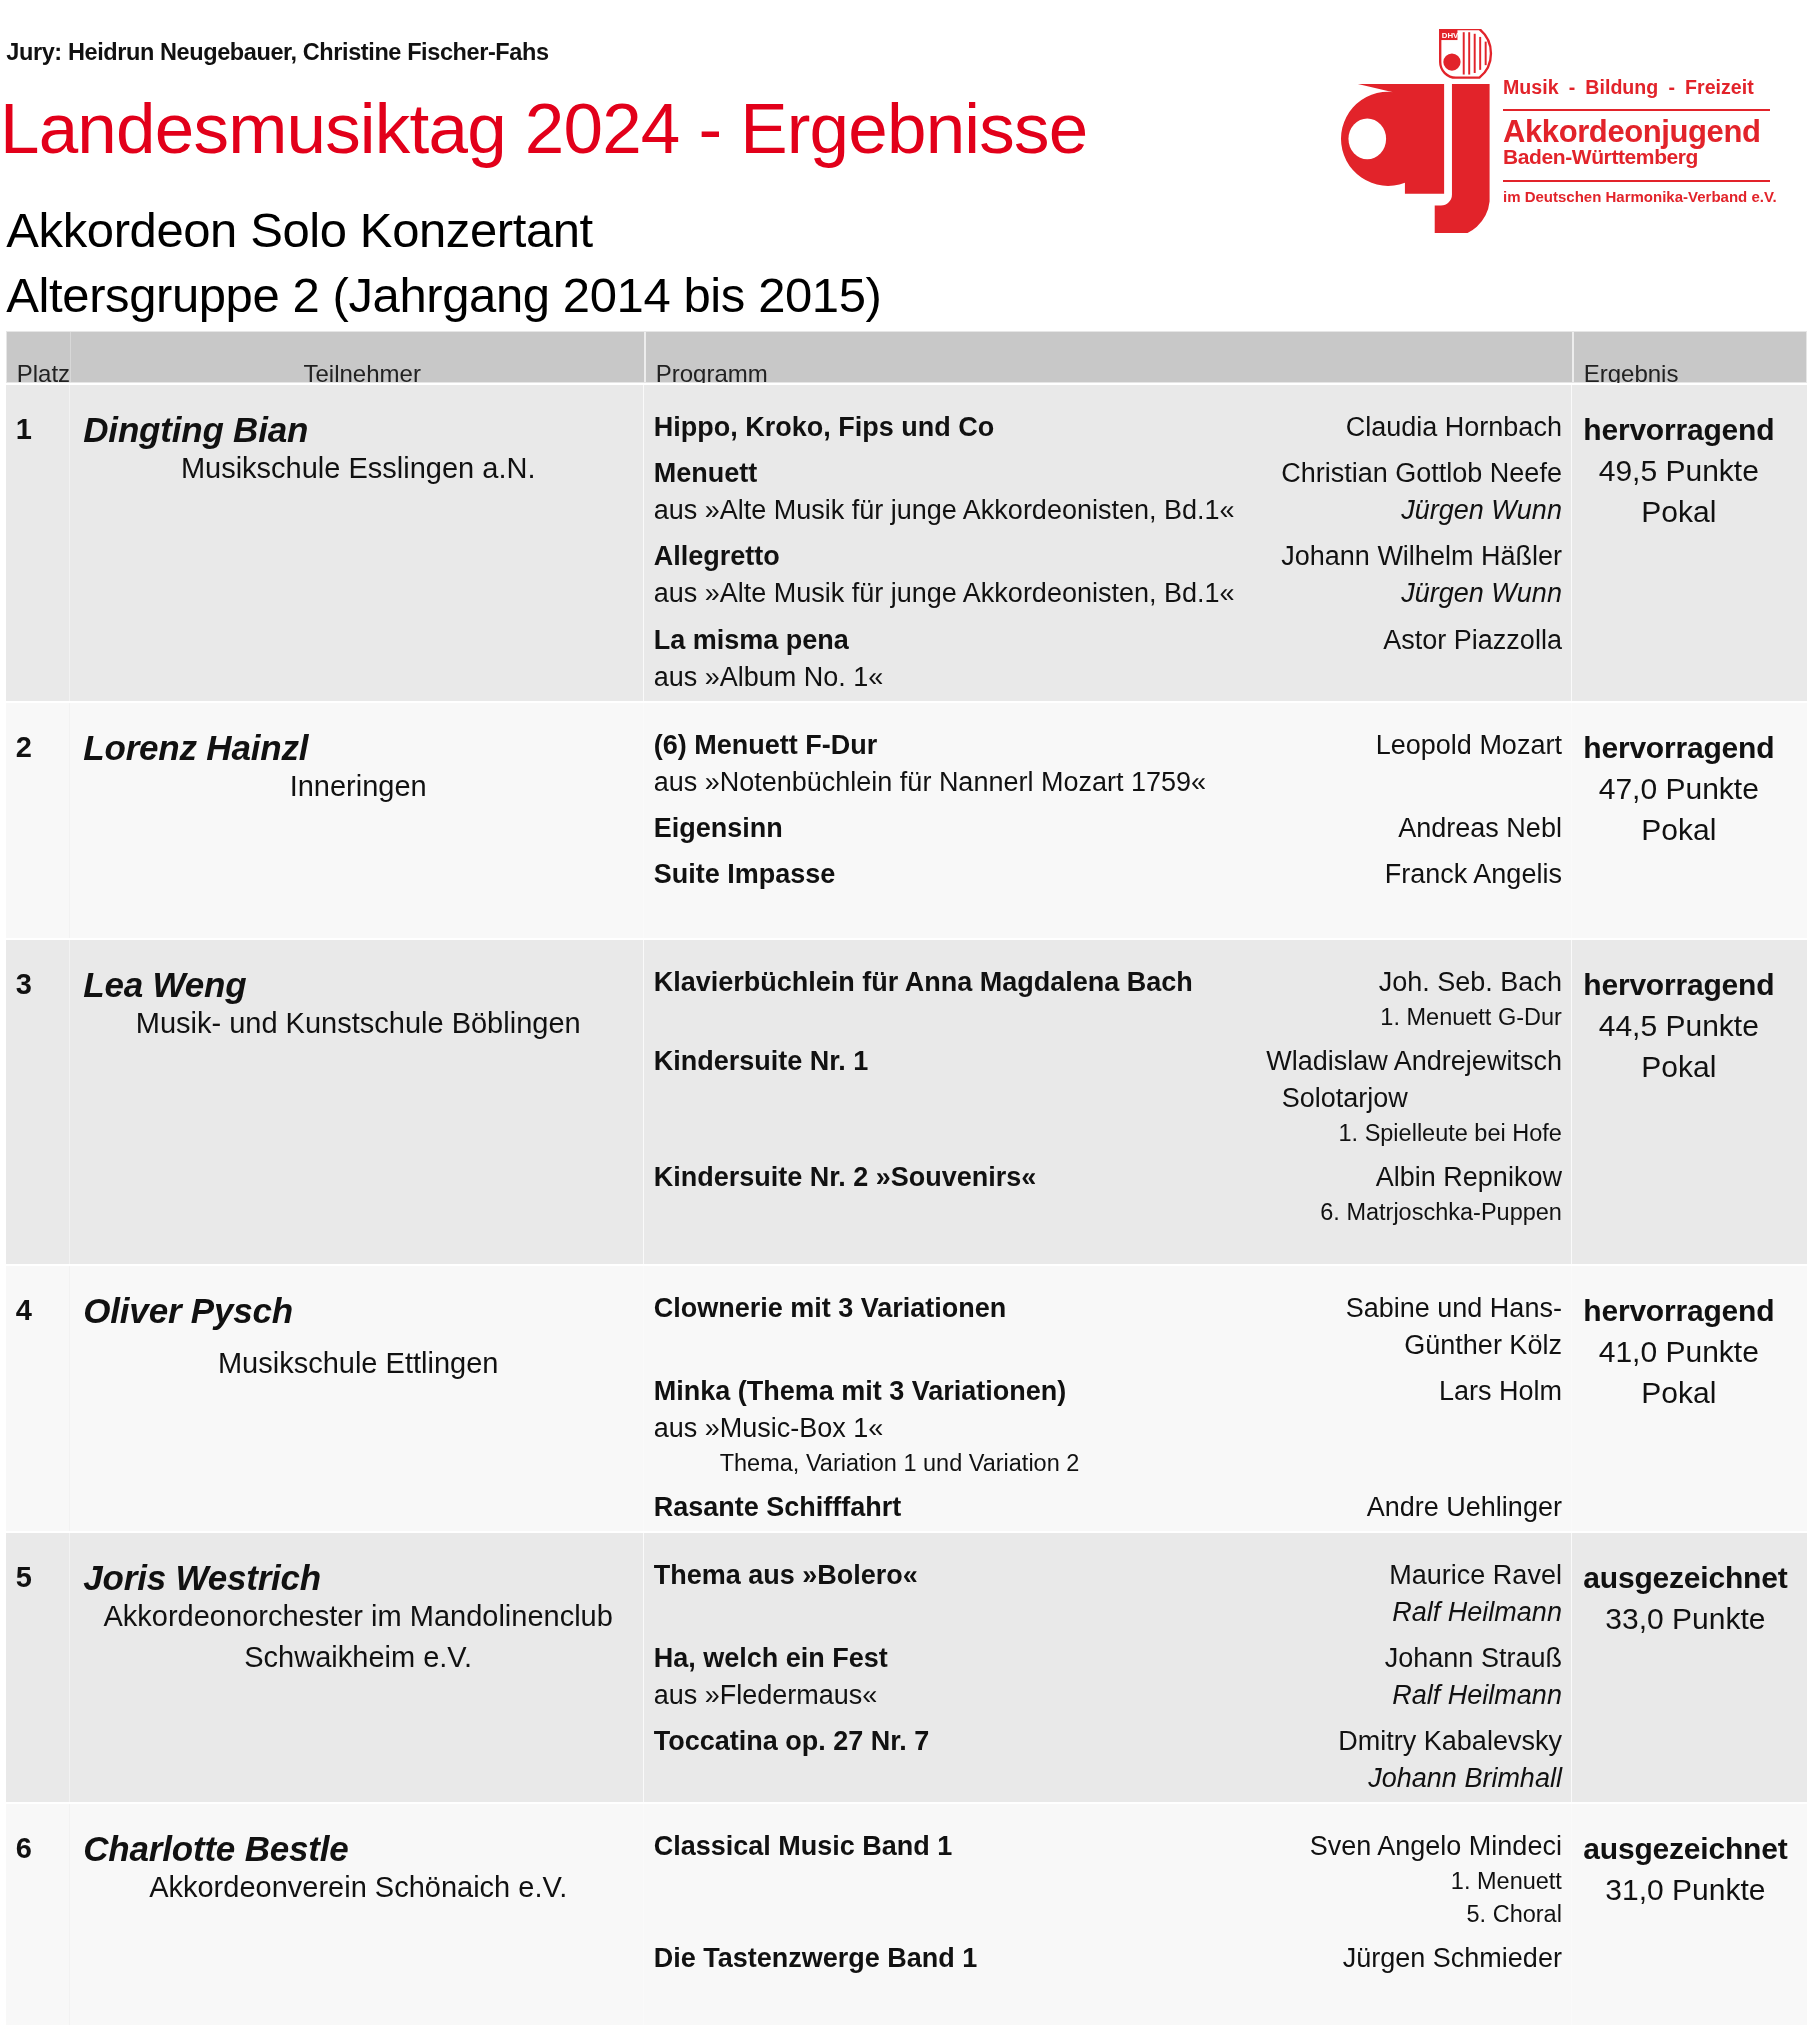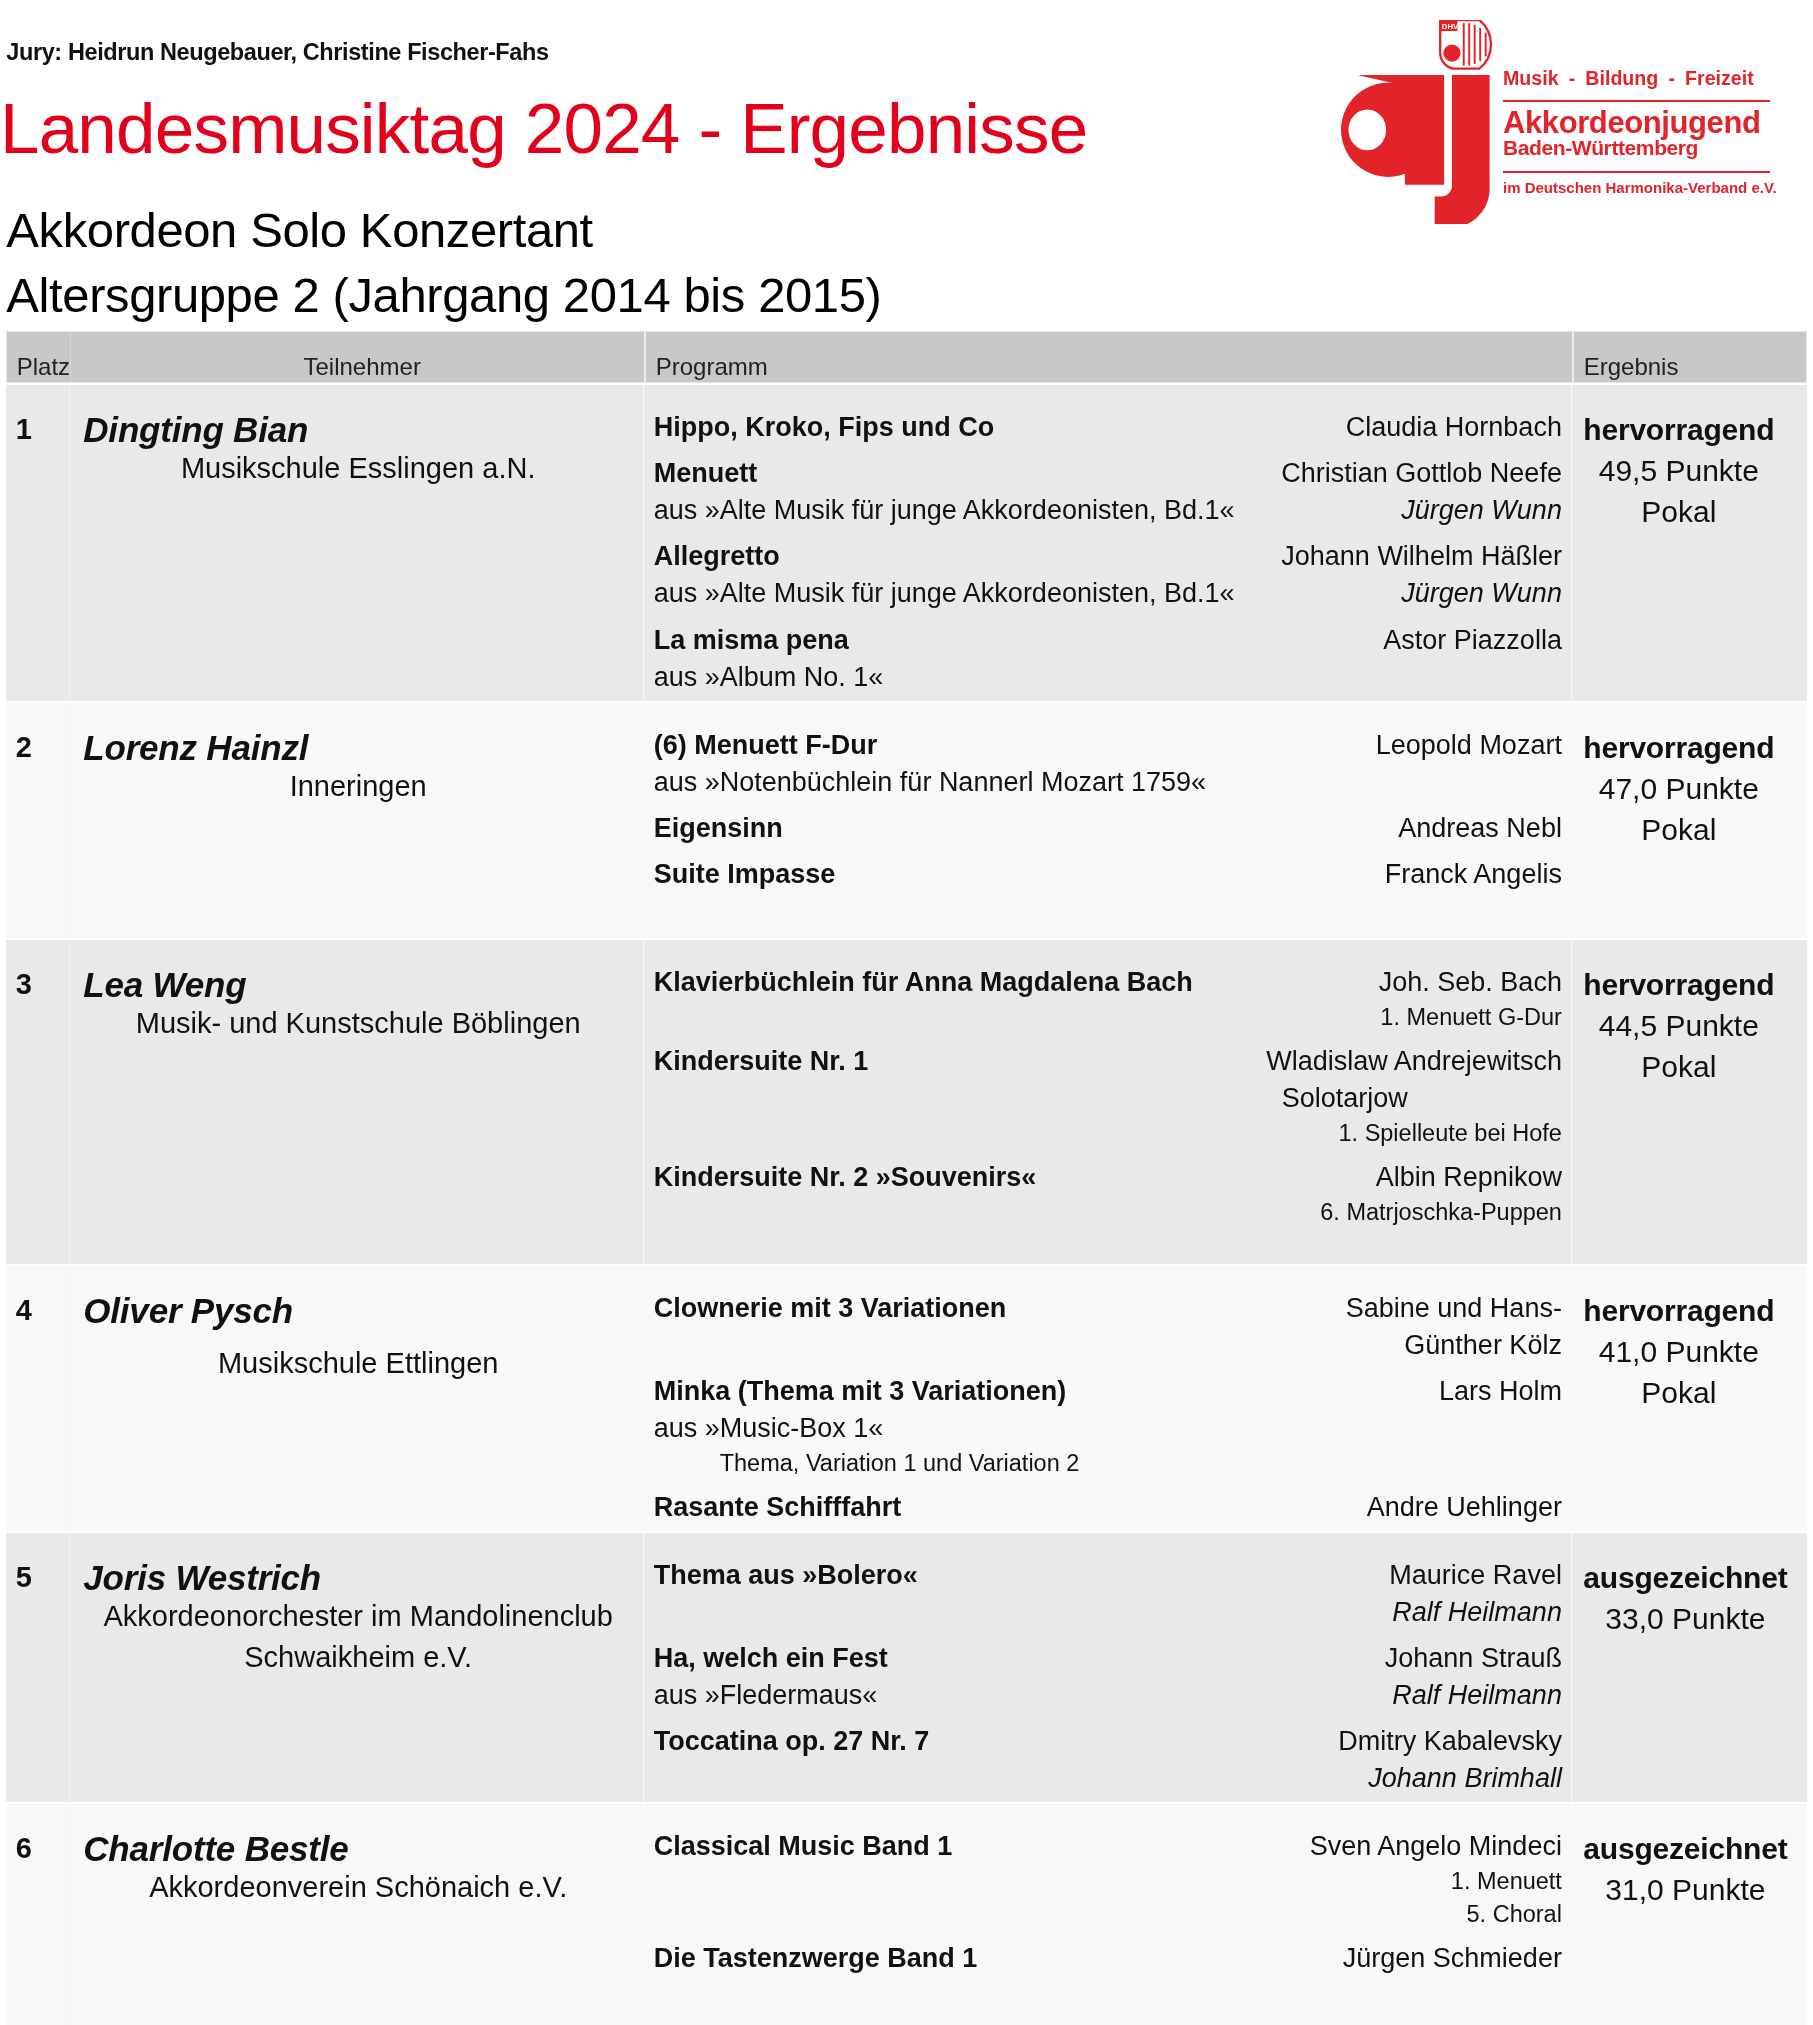--- a/index.html
+++ b/index.html
@@ -5,42 +5,42 @@
   html, body { margin:0; padding:0; background:#ffffff; }
   body { width:1813px; height:2025px; position:relative; overflow:hidden;
          font-family:"Liberation Sans", sans-serif; color:#111; }
   .jury { position:absolute; left:6.3px; top:39px; font-size:23.5px; font-weight:bold; letter-spacing:-0.4px; }
   .title { position:absolute; left:0; top:93px; font-size:71px; color:#e2001a; letter-spacing:-0.8px; line-height:1; }
   .subtitle { position:absolute; left:6.3px; font-size:49px; line-height:1; letter-spacing:-0.4px; color:#000000; }
   .sub1 { top:206px; }
   .sub2 { top:271px; }
 
   
-  .logo { position:absolute; left:1303px; top:20px; width:471px; height:204px; color:#e2232a; }
+  .logo { position:absolute; left:1303px; top:29px; width:471px; height:204px; color:#e2232a; }
   .logo svg { position:absolute; left:0; top:0; }
   .logo .tag { position:absolute; left:200px; top:47px; font-size:19.6px; font-weight:bold; white-space:nowrap; word-spacing:4.7px; }
   .logo .rule { position:absolute; left:200px; width:267px; height:2.4px; background:#e2232a; }
   .logo .r1 { top:80px; }
   .logo .r2 { top:151px; }
   .logo .org1 { position:absolute; left:200px; top:85px; font-size:31px; font-weight:bold; white-space:nowrap; letter-spacing:-0.4px; }
   .logo .org2 { position:absolute; left:200px; top:116px; font-size:21px; font-weight:bold; white-space:nowrap; letter-spacing:-0.4px; }
   .logo .org3 { position:absolute; left:200px; top:159px; font-size:15px; font-weight:bold; white-space:nowrap; }
 
   
   .table { position:absolute; left:6.3px; top:331px; width:1801px; }
   .hdr { position:relative; height:52px; background:#c8c8c8; border:1.6px solid #e6e6e6; box-sizing:border-box; }
   .row { position:relative; box-sizing:border-box; border-top:2.4px solid #fff; }
   .row.odd { background:#e9e9e9; }
   .row.even { background:#f8f8f8; }
   .cell { position:absolute; top:0; bottom:0; box-sizing:border-box; }
   .c-platz { left:0; width:63px; }
   .c-name { left:63px; width:575px; border-left:1.6px solid #f2f2f2;text-align:center; }
   .c-prog { left:637px; width:928px; border-left:1.6px solid #fafafa; }
   .c-erg { left:1565px; width:235px; border-left:1.6px solid #fafafa; }
-  .hdr .cell { font-size:24px; padding-top:21px; color:#222; }
+  .hdr .cell { font-size:24px; padding-top:28px; color:#222; }
   .hdr .c-platz { padding-left:9.4px; overflow:hidden; white-space:nowrap; }
   .hdr .c-name { padding-left:7.8px; border-left:1.6px solid #d8d8d8; }
   .hdr .c-prog { padding-left:9.4px; border-left:2.4px solid #ededed; }
   .hdr .c-erg { padding-left:9.4px; border-left:2.4px solid #ededed; }
 
   .platz { position:absolute; left:9.4px; top:28px; font-size:29px; font-weight:bold; }
   .pname { position:absolute; left:13px; top:25px; font-size:35px; font-weight:bold; letter-spacing:-0.2px;font-style:italic; }
   .porg { position:absolute; left:9.4px; font-size:29px; line-height:41px; width:557px; }
 
   .pieces { position:absolute; left:9.4px; right:9.4px; top:23.5px; }

